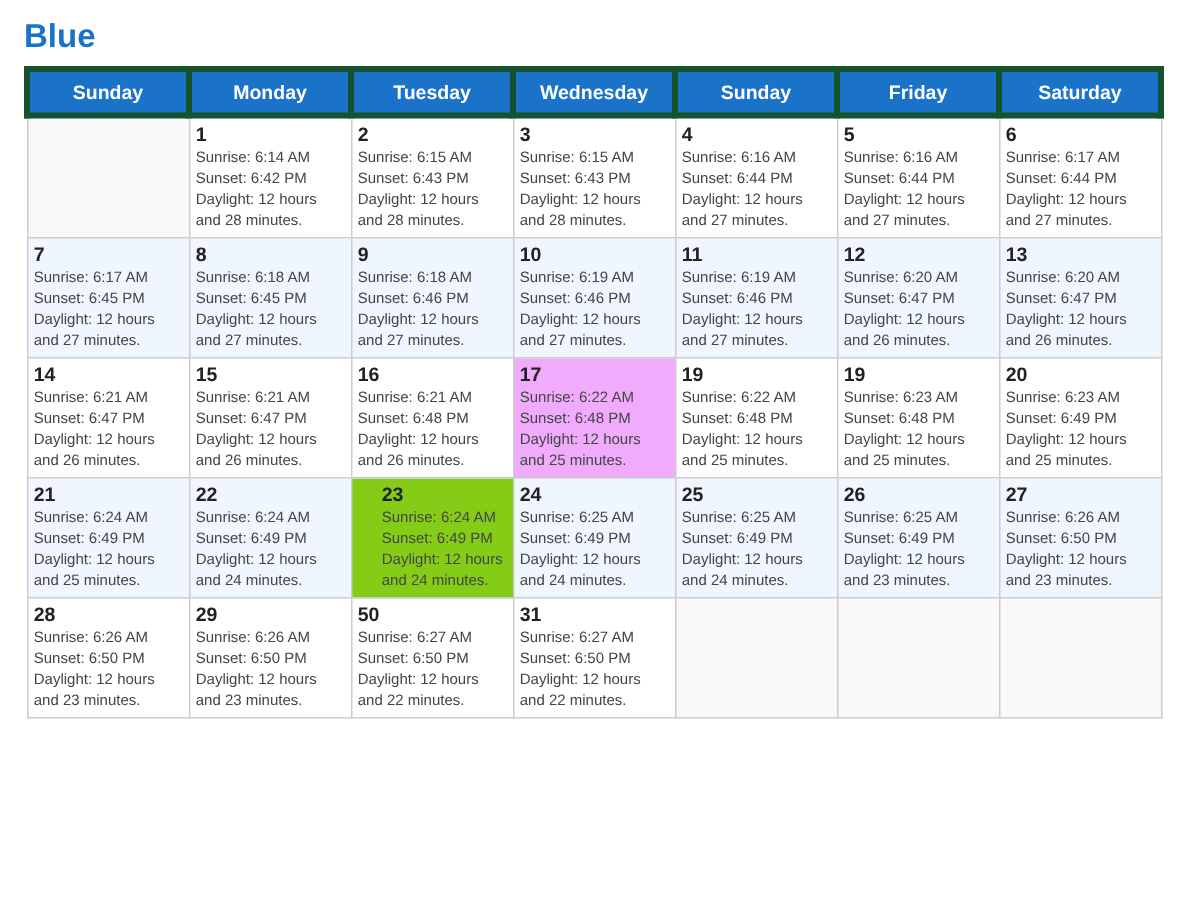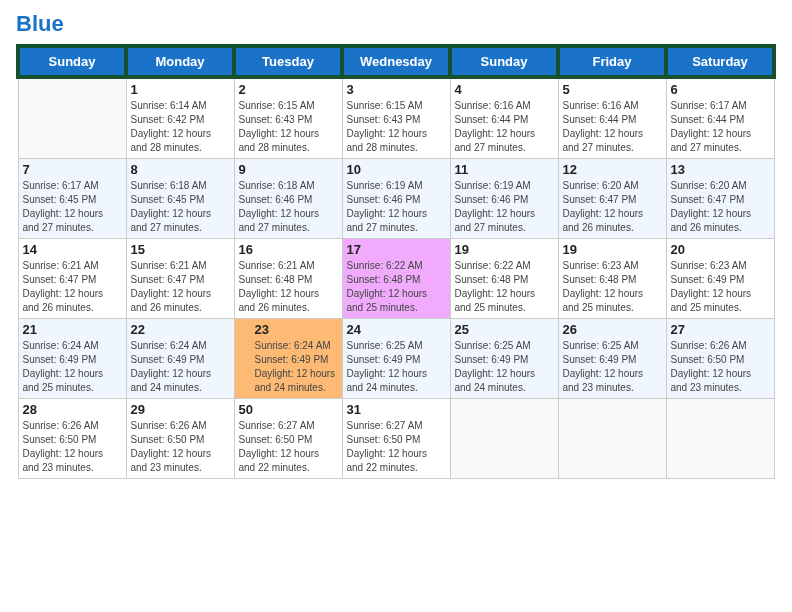--- a/index.html
+++ b/index.html
@@ -188,21 +188,21 @@
       </tr>
       <tr>
         <td style="background: rgb(240, 246, 253);">
           <span class="day-number">21</span>
           <div class="day-info">Sunrise: 6:24 AM<br>Sunset: 6:49 PM<br>Daylight: 12 hours<br>and 25 minutes.</div>
         </td>
         <td style="background: rgb(240, 246, 253);">
           <span class="day-number">22</span>
           <div class="day-info">Sunrise: 6:24 AM<br>Sunset: 6:49 PM<br>Daylight: 12 hours<br>and 24 minutes.</div>
         </td>
-        <td style="background: #fdba74; padding-left: 20px;">
+        <td style="background: #84cc16; padding-left: 20px;">
           <span class="day-number">23</span>
           <div class="day-info">Sunrise: 6:24 AM<br>Sunset: 6:49 PM<br>Daylight: 12 hours<br>and 24 minutes.</div>
         </td>
         <td style="background: rgb(240, 246, 253);">
           <span class="day-number">24</span>
           <div class="day-info">Sunrise: 6:25 AM<br>Sunset: 6:49 PM<br>Daylight: 12 hours<br>and 24 minutes.</div>
         </td>
         <td style="background: rgb(240, 246, 253);">
           <span class="day-number">25</span>
           <div class="day-info">Sunrise: 6:25 AM<br>Sunset: 6:49 PM<br>Daylight: 12 hours<br>and 24 minutes.</div>

